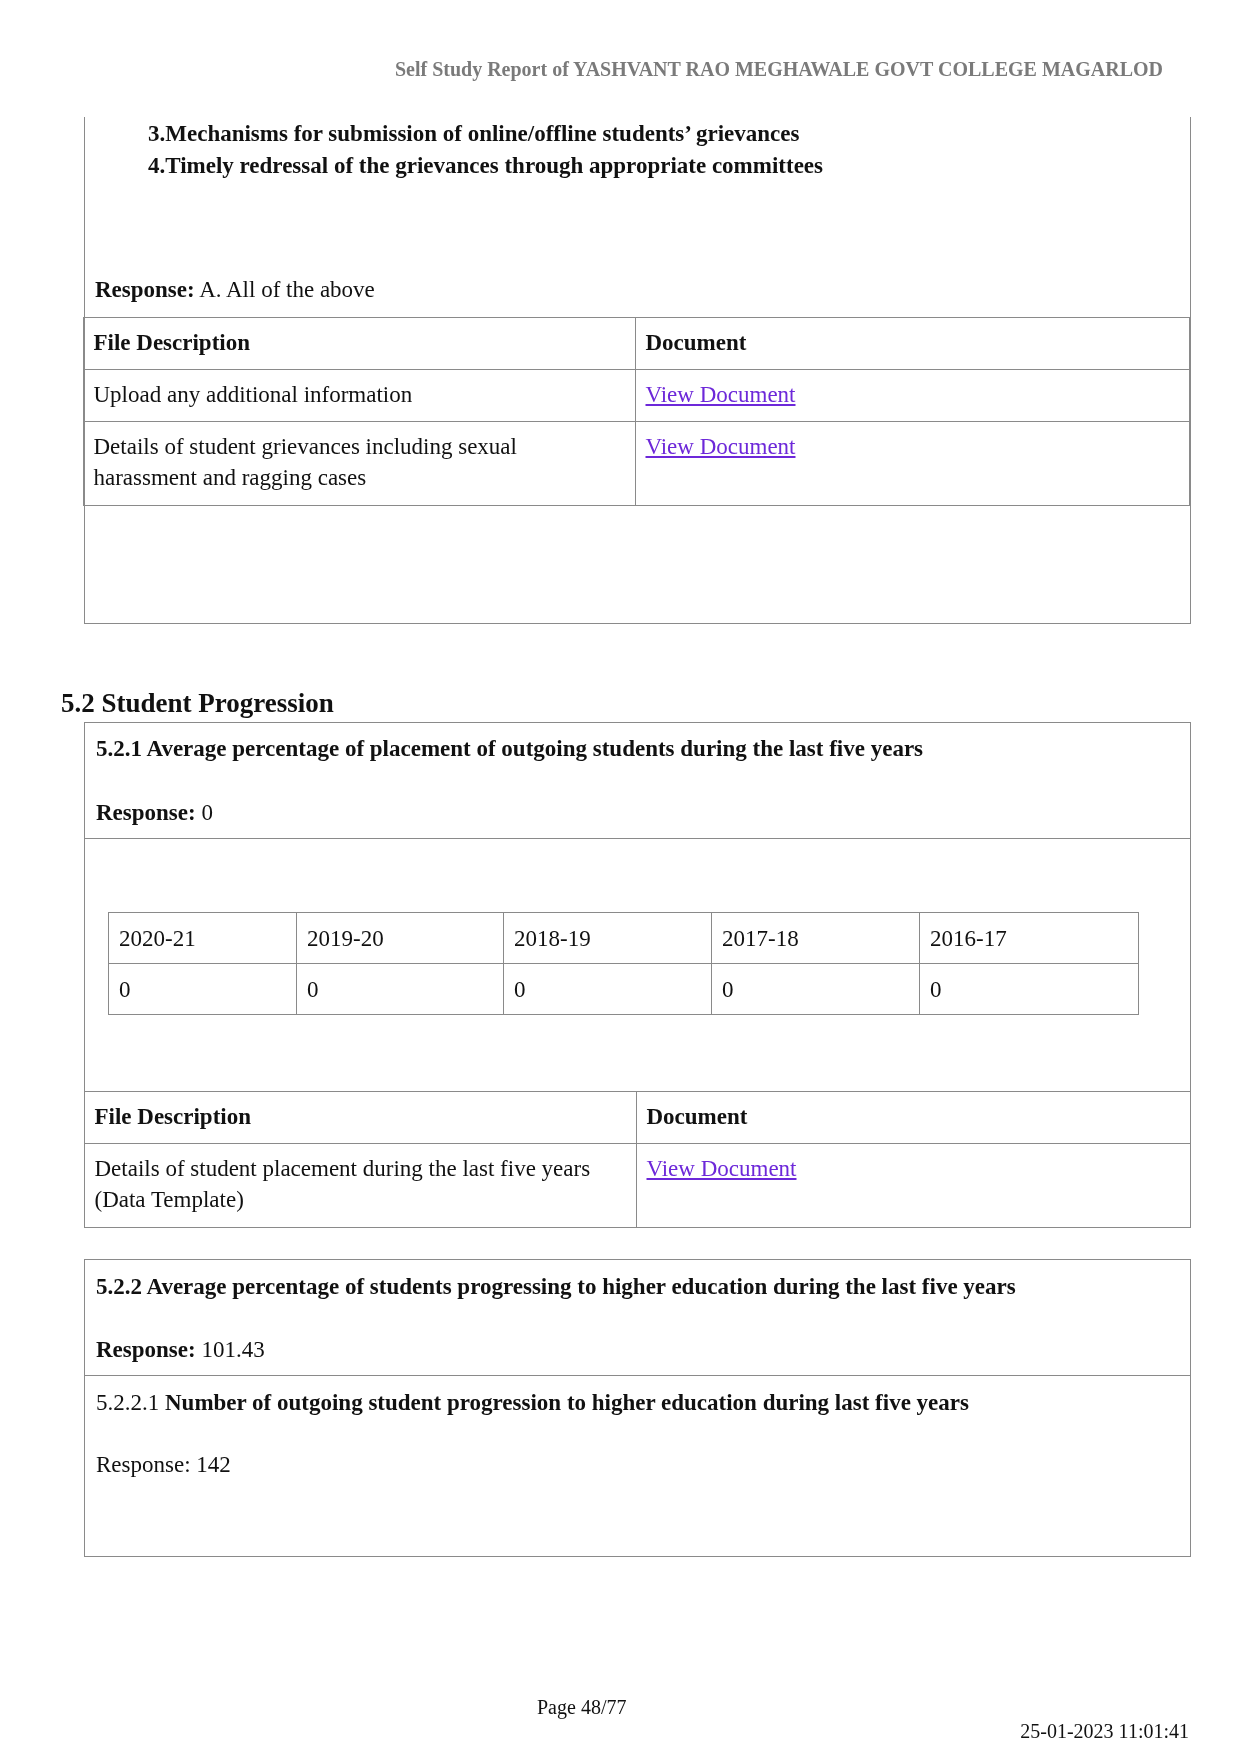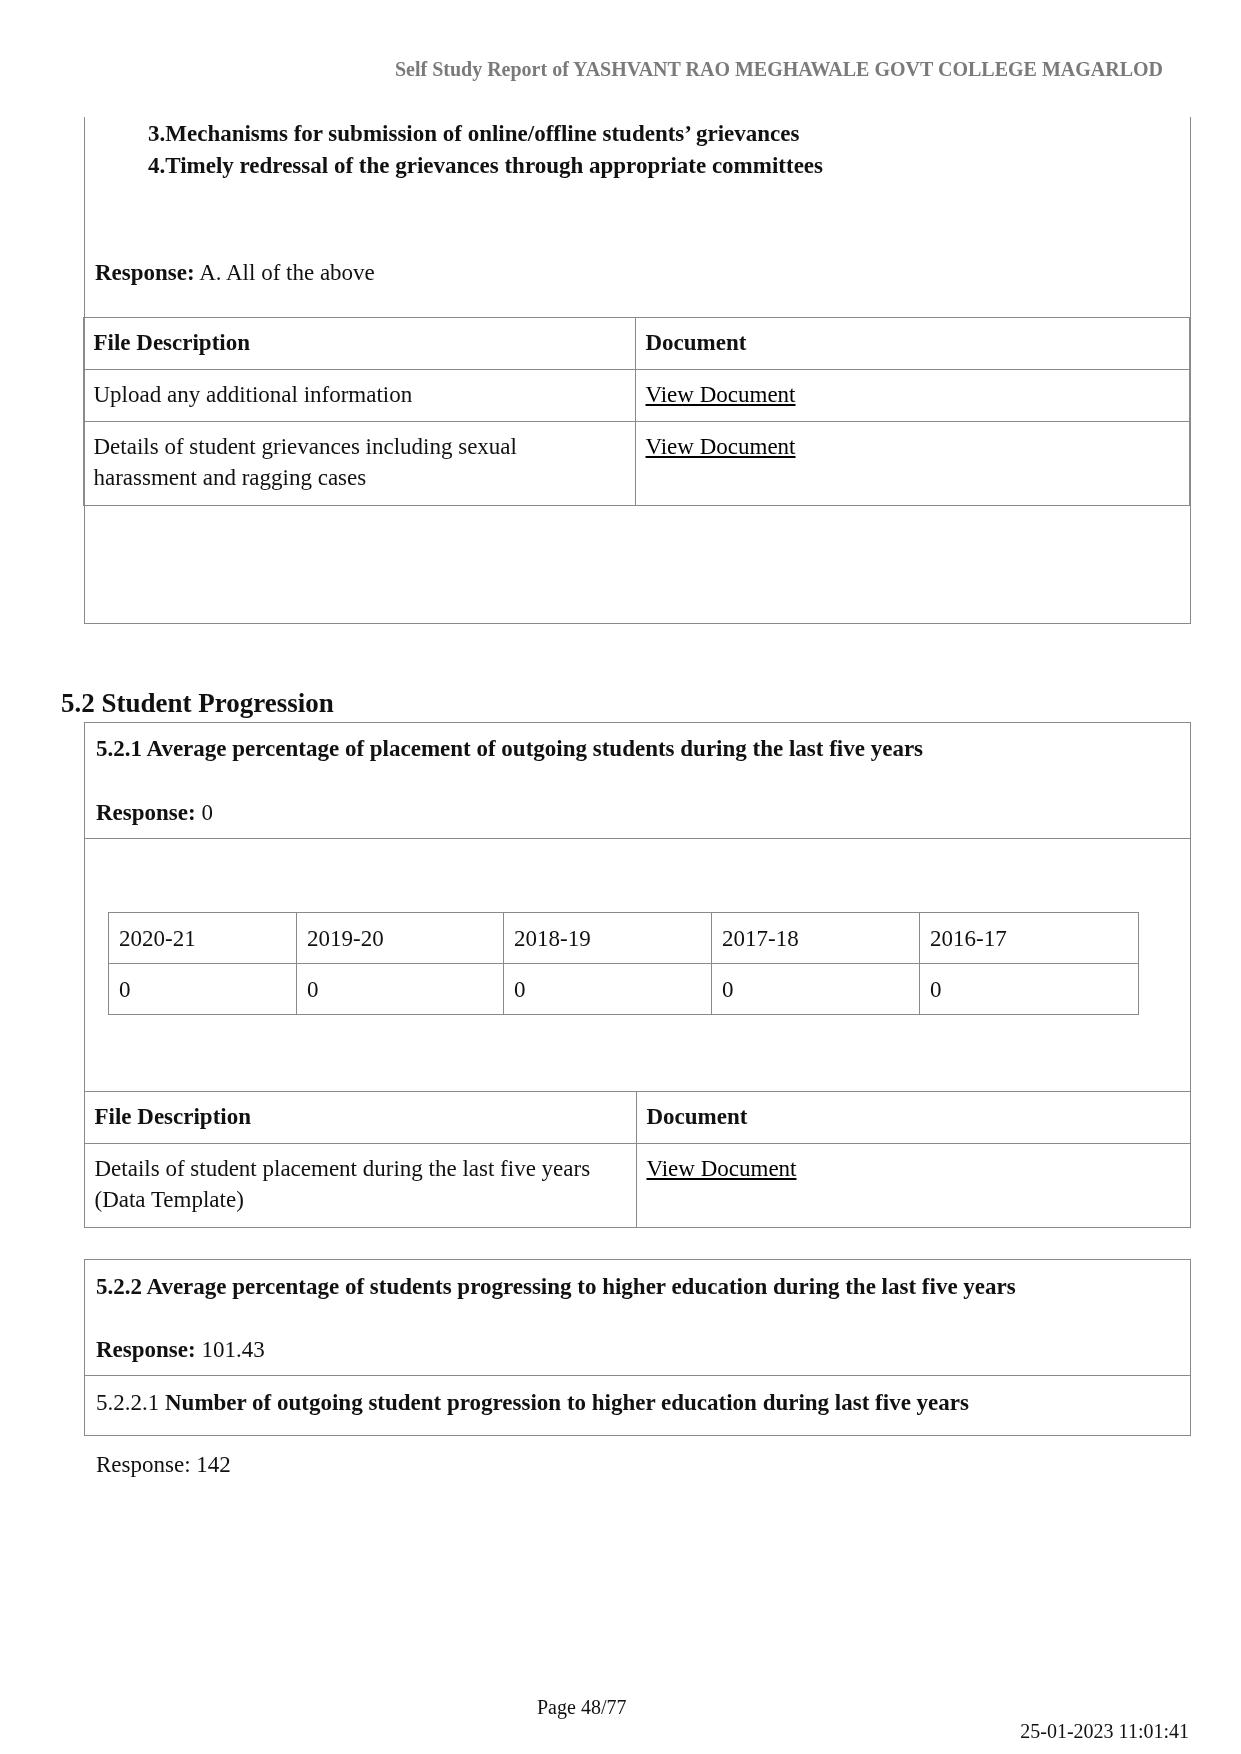--- a/index.html
+++ b/index.html
@@ -20,21 +20,21 @@
   .box.opentop { border-top: none; }
   .b { font-weight: bold; }
   .list { position: absolute; left: 148px; top: 118px; font-weight: bold; line-height: 32px; }
   .list div { white-space: nowrap; }
   table.ft { border-collapse: collapse; width: 100%; position: absolute; left: -1.5px; }
   table.ft td {
     border: 1.5px solid #8a8a8a; vertical-align: top;
     padding: 9px 10px 6px 10px; line-height: 31px;
   }
   table.ft td.c1 { width: 531px; }
-  a.link { color: #000000; text-decoration: underline; }
+  a.link { color: #6d28d9; text-decoration: underline; }
   .sec-heading {
     position: absolute; left: 61px; top: 688px;
     font-weight: bold; font-size: 27px;
   }
   table.yt { border-collapse: collapse; position: absolute; left: 23px; width: 1031px; }
   table.yt td {
     border: 1.5px solid #8a8a8a; padding: 10px 10px 8px 10px; line-height: 32px; vertical-align: top; font-family: Liberation Serif, serif;
   }
   .footer-page { position: absolute; top: 1696px; left: 537px; font-size: 20px; }
   .footer-date { position: absolute; top: 1696px; right: 52px; font-size: 20px; margin-top: 24px; }
@@ -43,21 +43,21 @@
 <body>
 
 <div class="hdr">Self Study Report of YASHVANT RAO MEGHAWALE GOVT COLLEGE MAGARLOD</div>
 
 <div class="box opentop" style="top:117px; height:507px;">
 </div>
 <div class="list">
   <div><span>3.</span><span>Mechanisms for submission of  online/offline students’ grievances</span></div>
   <div><span>4.</span><span>Timely redressal of the  grievances through appropriate committees</span></div>
 </div>
-<div style="position:absolute; left:95px; top:260px;">
+<div style="position:absolute; left:95px; top:277px;">
   <span class="b">Response:</span><span> A. All of the above</span>
 </div>
 <div style="position:absolute; left:84px; top:317px; width:1107px;">
   <table class="ft">
     <tbody>
         <tr style="height:52px;">
       <td class="c1 b">File Description</td>
       <td class="b">Document</td>
     </tr>
     <tr style="height:52px;">
@@ -107,21 +107,21 @@
       </tr>
       <tr style="height:84px;">
         <td class="c1">Details of student placement during the last five years (Data Template)</td>
         <td><a class="link" href="#">View Document</a></td>
       </tr>
     </tbody>
       </table>
   </div>
 </div>
 
-<div class="box" style="top:1259px; height:177px;">
+<div class="box" style="top:1259px; height:298px;">
   <div class="b" style="position:absolute; left:11px; top:14px;">5.2.2 Average percentage of students progressing to higher education during the last five years</div>
   <div style="position:absolute; left:11px; top:77px;">
     <span class="b">Response:</span><span> 101.43</span>
   </div>
   <div style="position:absolute; left:0; top:115px; width:100%; border-top:1.5px solid #8a8a8a;"></div>
   <div style="position:absolute; left:11px; top:130px;">
     <span>5.2.2.1 </span><span class="b">Number of outgoing student progression to higher education during last five years</span>
   </div>
   <div style="position:absolute; left:11px; top:192px;">Response: 142</div>
 </div>

